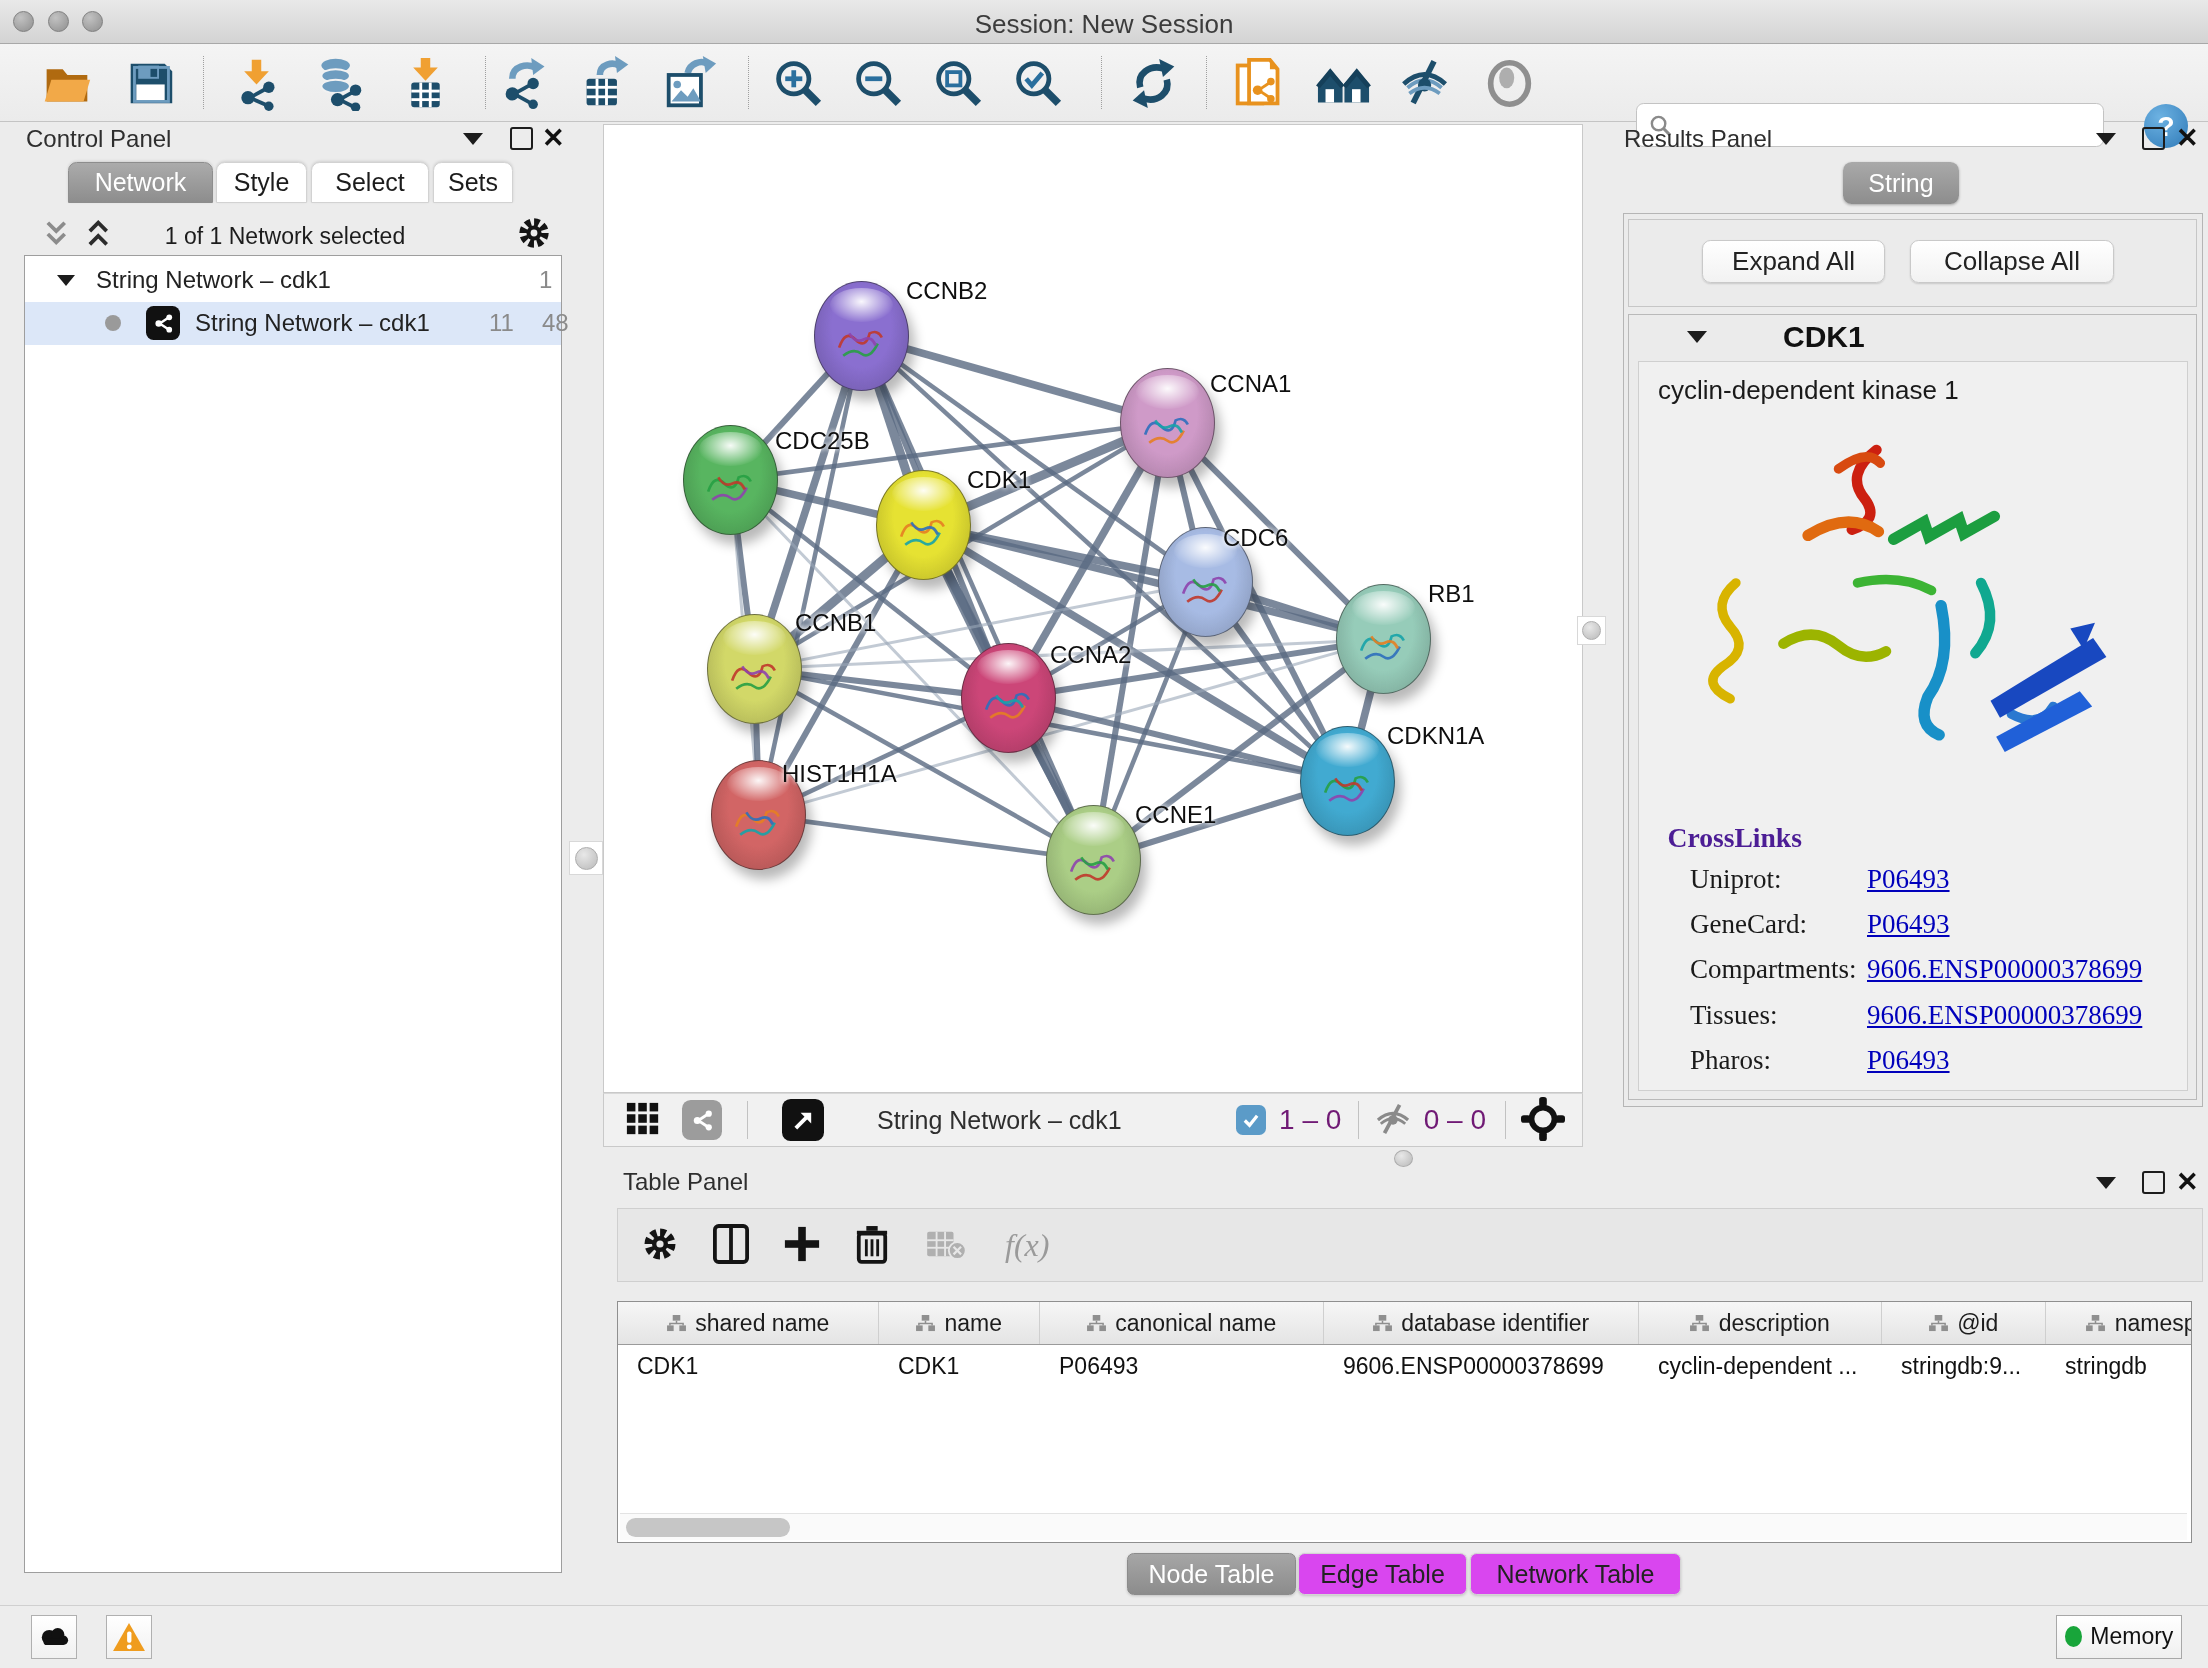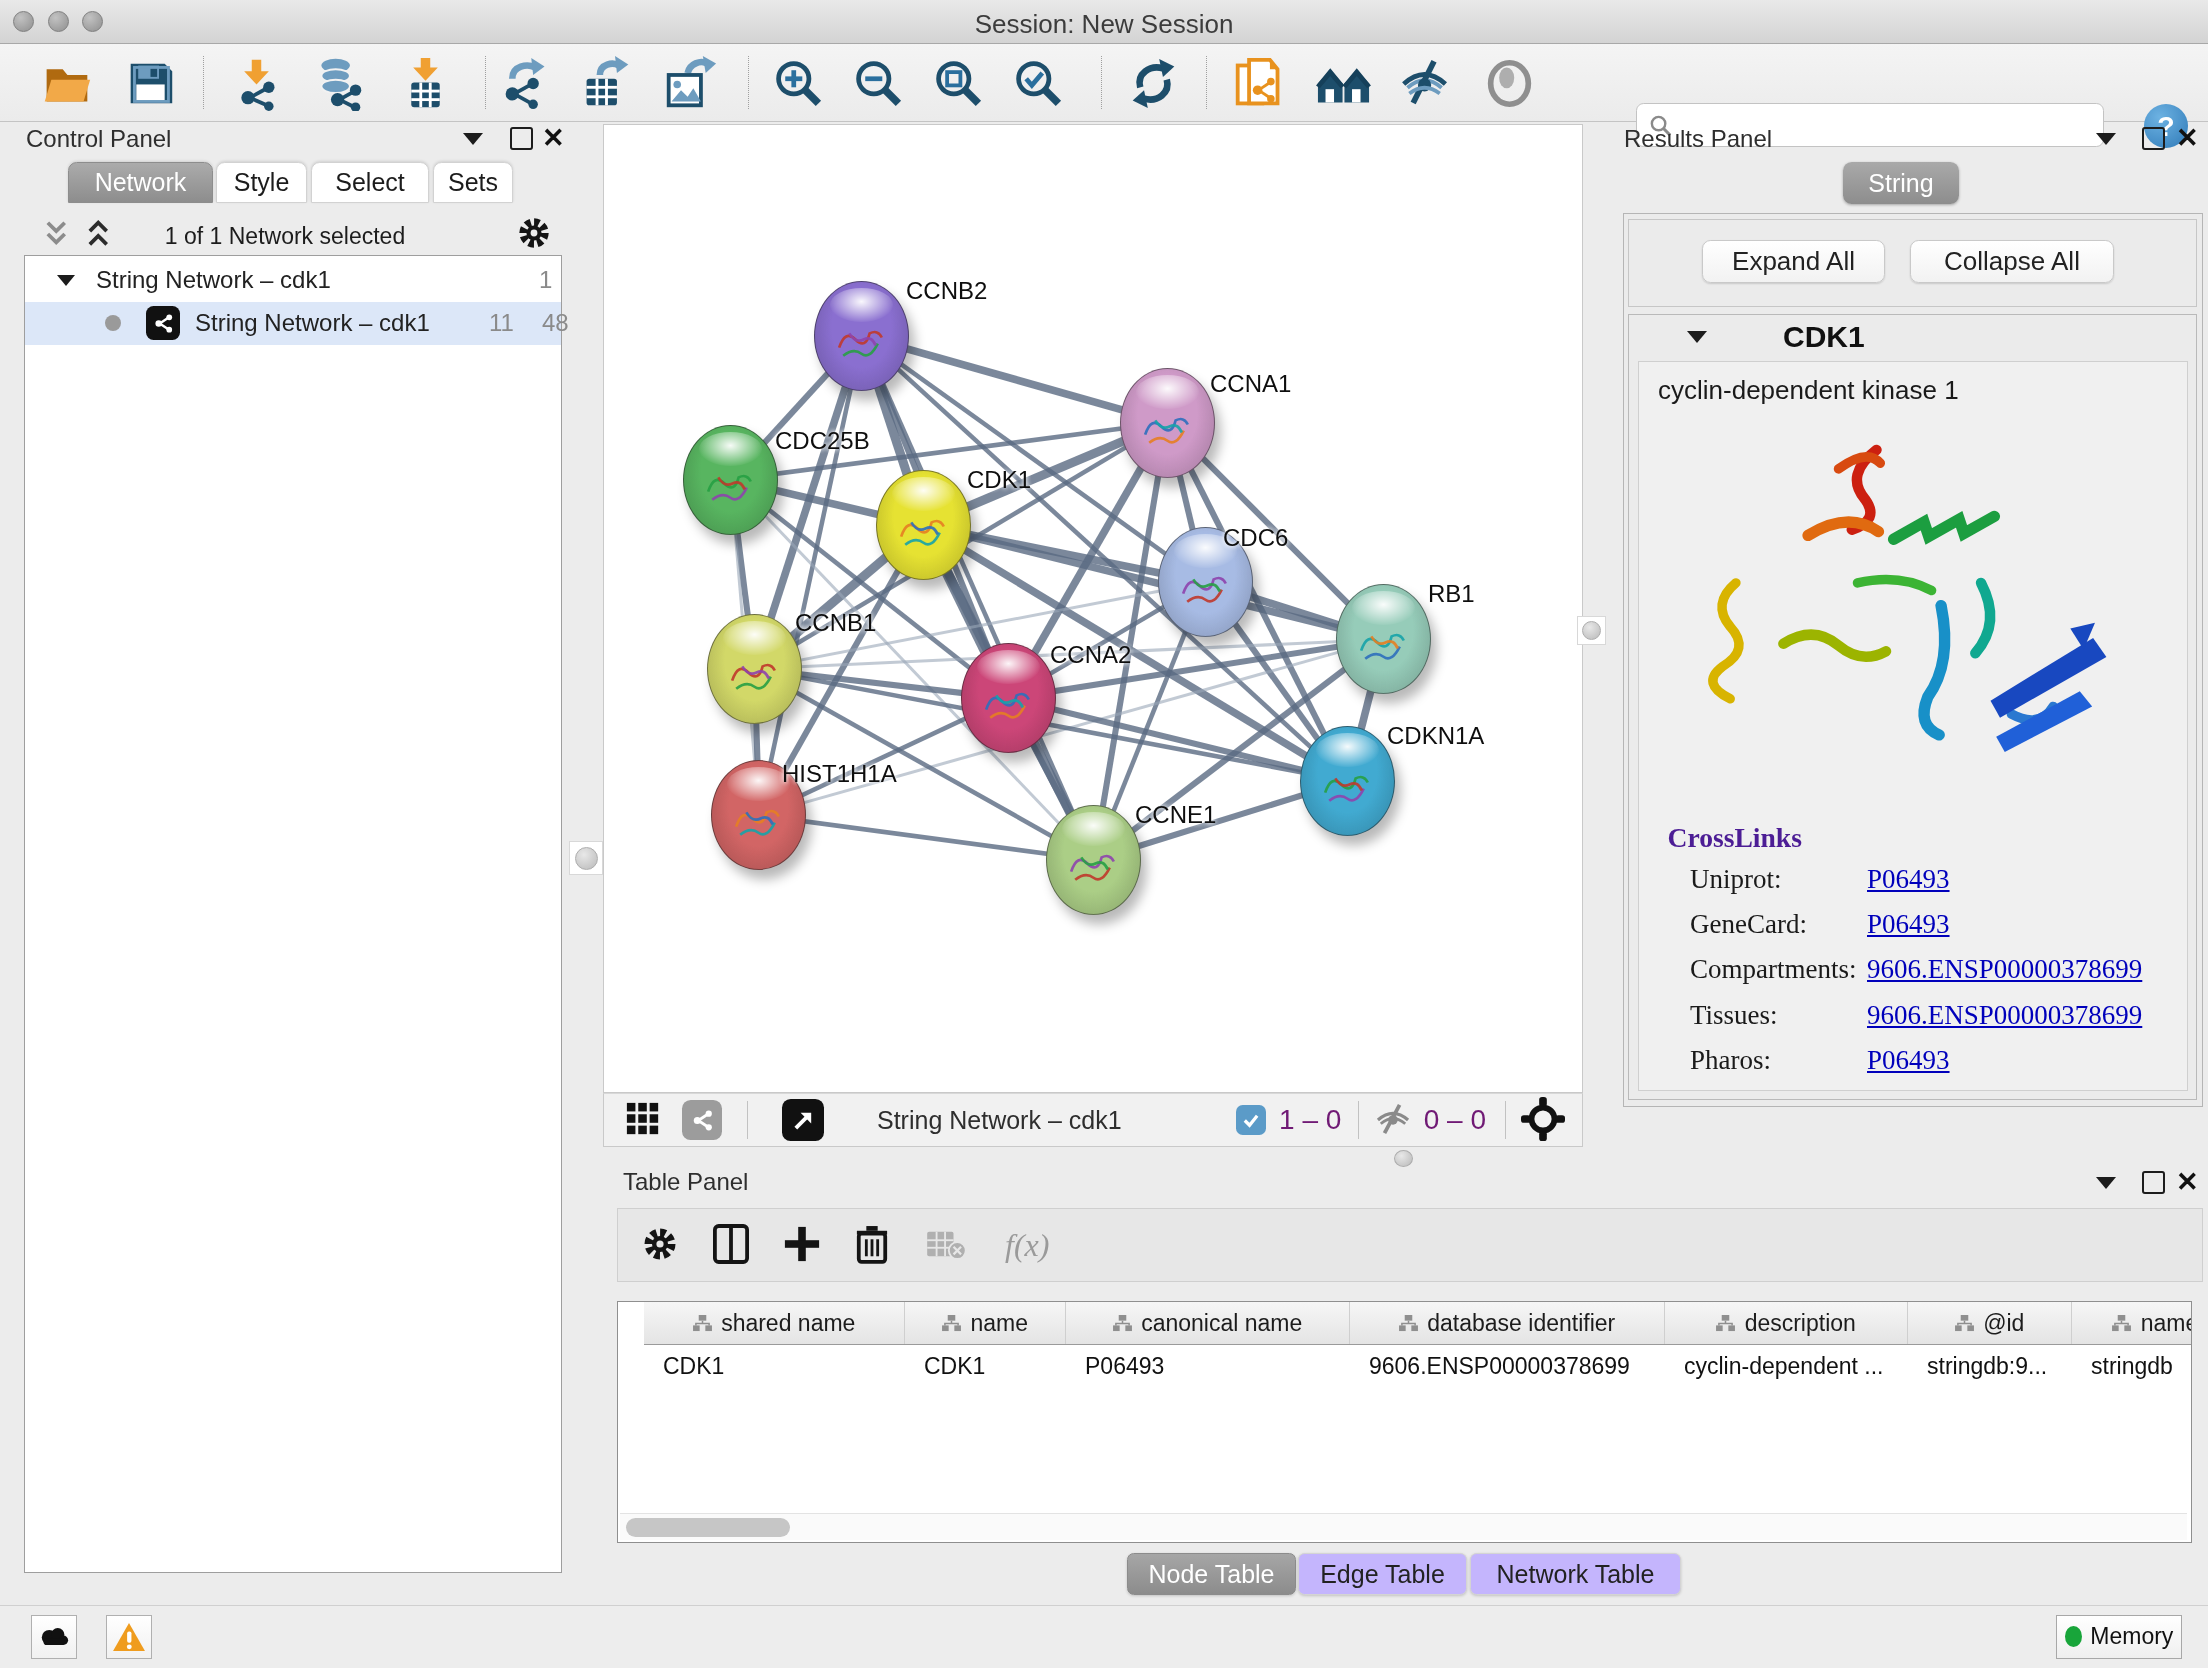--- a/index.html
+++ b/index.html
@@ -48,28 +48,28 @@
   .rsec { left:1628px; top:314px; width:569px; height:786px; border:1px solid #b9b9b9; }
   .rsechead { left:1628px; top:314px; width:569px; height:46px; display:flex; align-items:center; }
   .gene { font-size:30px; font-weight:bold; color:#111; }
   .rcontent { left:1638px; top:361px; width:550px; height:730px; background:#f0f0f0; border:1px solid #cfcfcf; }
   .desc { font-size:26px; color:#1a1a1a; }
   .serif { font-family:"Liberation Serif",serif; }
   .xl-label { font-size:27px; color:#1a1a1a; }
   .xl-link { font-size:27px; color:#0000bb; text-decoration:underline; }
   
   .tp-toolbar { left:617px; top:1208px; width:1586px; height:74px; background:#e7e7e7; border:1px solid #cfcfcf; display:flex; align-items:center; }
-  .tablebox { left:617px; top:1301px; width:1575px; height:242px; background:#fff; border:1.9px solid #8f8f8f; overflow:hidden;padding-left:26px; }
+  .tablebox { left:617px; top:1301px; width:1575px; height:242px; background:#fff; border:1.9px solid #8f8f8f; overflow:hidden; }
   .thead { display:flex; height:43px; background:linear-gradient(#f6f6f6,#e4e4e4); border-bottom:1.9px solid #9a9a9a; }
   .thcell { display:flex; align-items:center; justify-content:center; gap:9.5px; font-size:23px; color:#1c1c1c; border-right:1px solid #cfcfcf; flex:none; height:100%; overflow:hidden; }
   .trdata { display:flex; height:42px; align-items:center; }
   .tdcell { font-size:23px; color:#111; padding-left:19px; flex:none; overflow:hidden; white-space:nowrap; }
   .hscroll { position:absolute; left:1.9px; bottom:1.9px; width:1567px; height:27px; background:#fafafa; border-top:1px solid #e3e3e3; }
   .hthumb { position:absolute; left:5.7px; top:3.8px; width:164px; height:19px; border-radius:9.5px; background:#c6c6c6; }
-  .btab { height:42px; border-radius:6.7px; background:#c4b5fd; border:1px solid #d4d4d4; box-shadow:0 1px 2.9px rgba(0,0,0,.18); display:flex; align-items:center; justify-content:center; font-size:25px; top:1553px; }
+  .btab { height:42px; border-radius:6.7px; background:#d946ef; border:1px solid #d4d4d4; box-shadow:0 1px 2.9px rgba(0,0,0,.18); display:flex; align-items:center; justify-content:center; font-size:25px; top:1553px; }
   .btab.active { background:linear-gradient(#a6a6a6,#8c8c8c); color:#fff; border-color:#8c8c8c; }
   
   .statusbar { left:0; top:1605px; width:2208px; height:63px; background:#ededed; border-top:1.9px solid #d0d0d0; }
   .sbtn { width:46px; height:44px; top:8.6px; background:linear-gradient(#ffffff,#f1f1f1); border:1.9px solid #b0b0b0; display:flex; align-items:center; justify-content:center; }
   .membtn { left:2056px; top:8.6px; width:126px; height:44px; background:linear-gradient(#ffffff,#efefef); border:1.9px solid #a8a8a8; display:flex; align-items:center; justify-content:center; gap:8.6px; font-size:23px; color:#111; }
   .gdot { width:17px; height:21px; border-radius:50%; background:#18a53a; }
 </style>
 </head>
 <body>
 

